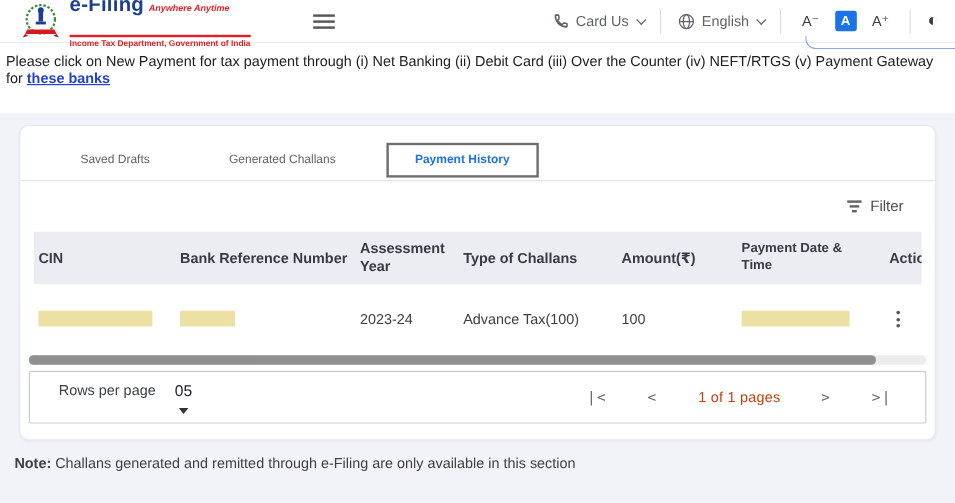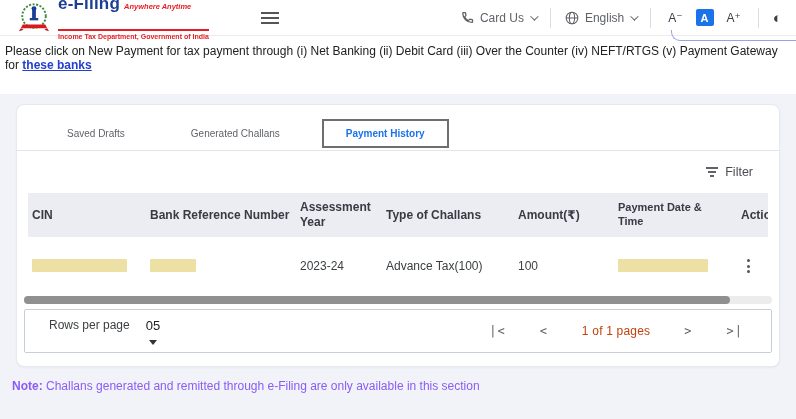--- a/index.html
+++ b/index.html
@@ -73,21 +73,21 @@
   
   .pagi{width:748px; margin:5px auto 0 auto; height:44px; border:1px solid #c9cdd6; border-radius:2px;
         display:flex; align-items:center; padding:0 24px; font-size:12px; color:#3c4043; background:#fff;}
   .rpp{display:flex; align-items:flex-start; gap:16px;}
   .rpp-value{display:flex; align-items:center; gap:7px; font-size:13px; color:#202124; cursor:pointer;flex-direction:column;}
   .caret-down{width:0; height:0; border-left:4px solid transparent; border-right:4px solid transparent; border-top:5px solid #333;}
   .page-nav{margin-left:auto; display:flex; align-items:center; gap:34px; color:#5f6368; font-size:13px; padding-right:4px;}
   .pg-btn{cursor:pointer; letter-spacing:1px; font-family:"DejaVu Sans Mono","Liberation Mono",monospace; font-size:12px;}
   .pg-status{font-size:12px; color:#c2410c; letter-spacing:.2px;}
   
-  .note{margin:12px 0 18px -10px; padding-left:6px; font-size:12px; color:#8b5cf6;}
+  .note{margin:12px 0 18px -10px; padding-left:6px; font-size:12px; color:#404040;}
   .note b{font-weight:700;}
   .dash-btn{margin:14px 0 0 -8px; display:inline-block; background:#fff; border:1px solid #7581b5;
             border-radius:4px; padding:8px 18px; font-size:13px; font-weight:700; color:#1f2c67; cursor:pointer;}
   svg{display:block;}
 </style>
 </head>
 <body>
 
 <div class="topbar">
   <div class="brand">

